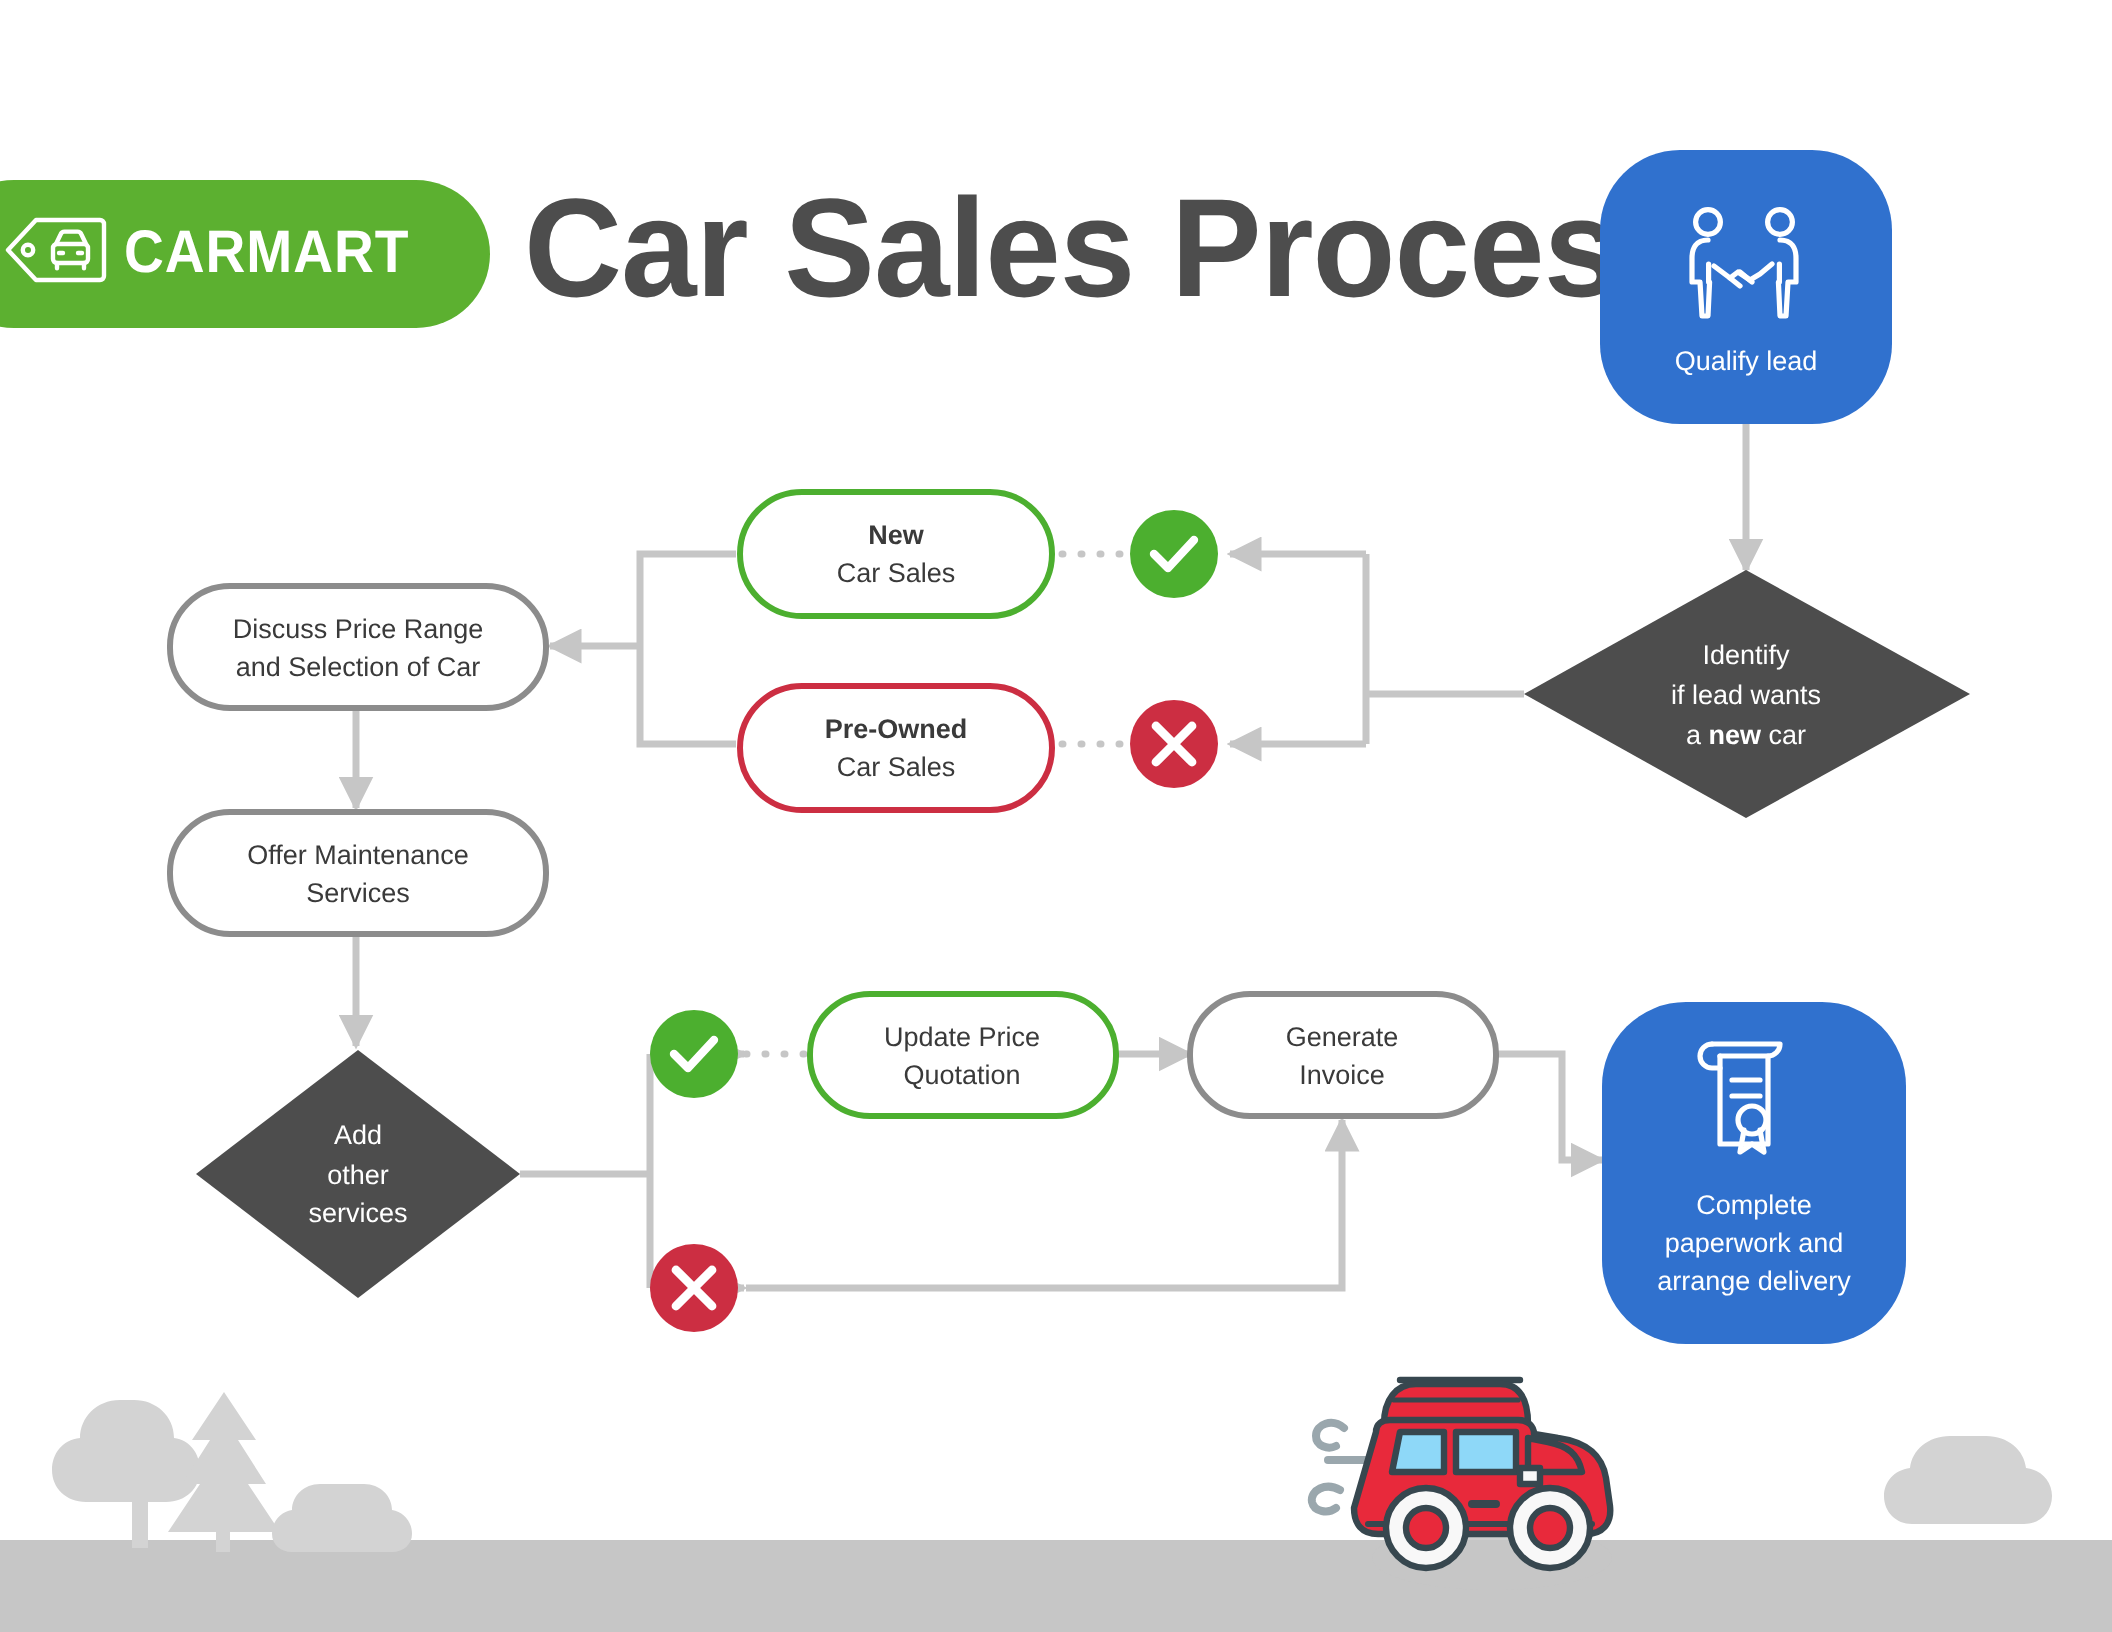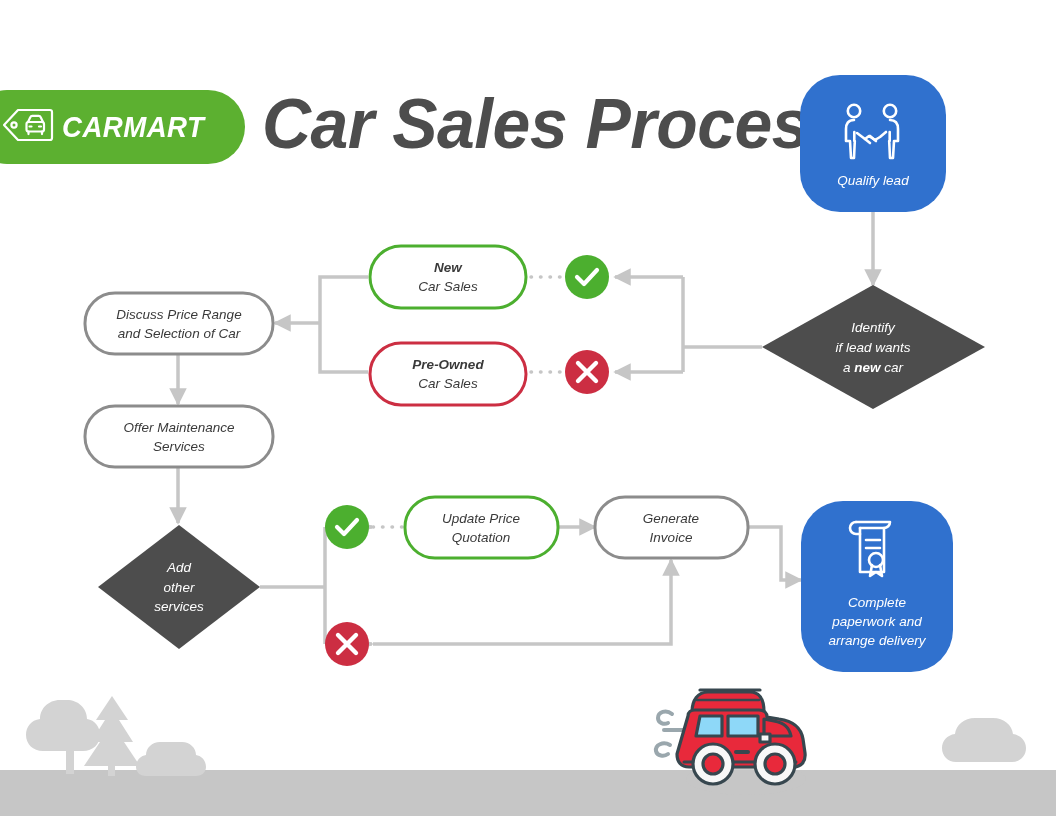--- a/index.html
+++ b/index.html
@@ -7,21 +7,20 @@
     padding: 0;
     background: #ffffff;
   }
   #canvas {
     position: relative;
     width: 1056px;
     height: 816px;
     background: #ffffff;
     overflow: hidden;
     font-family: "Liberation Sans", sans-serif;
-    font-style: italic;
   }
 
   
   #logo-badge {
     position: absolute;
     left: -30px;
     top: 90px;
     width: 275px;
     height: 74px;
     background: #5CB030;

